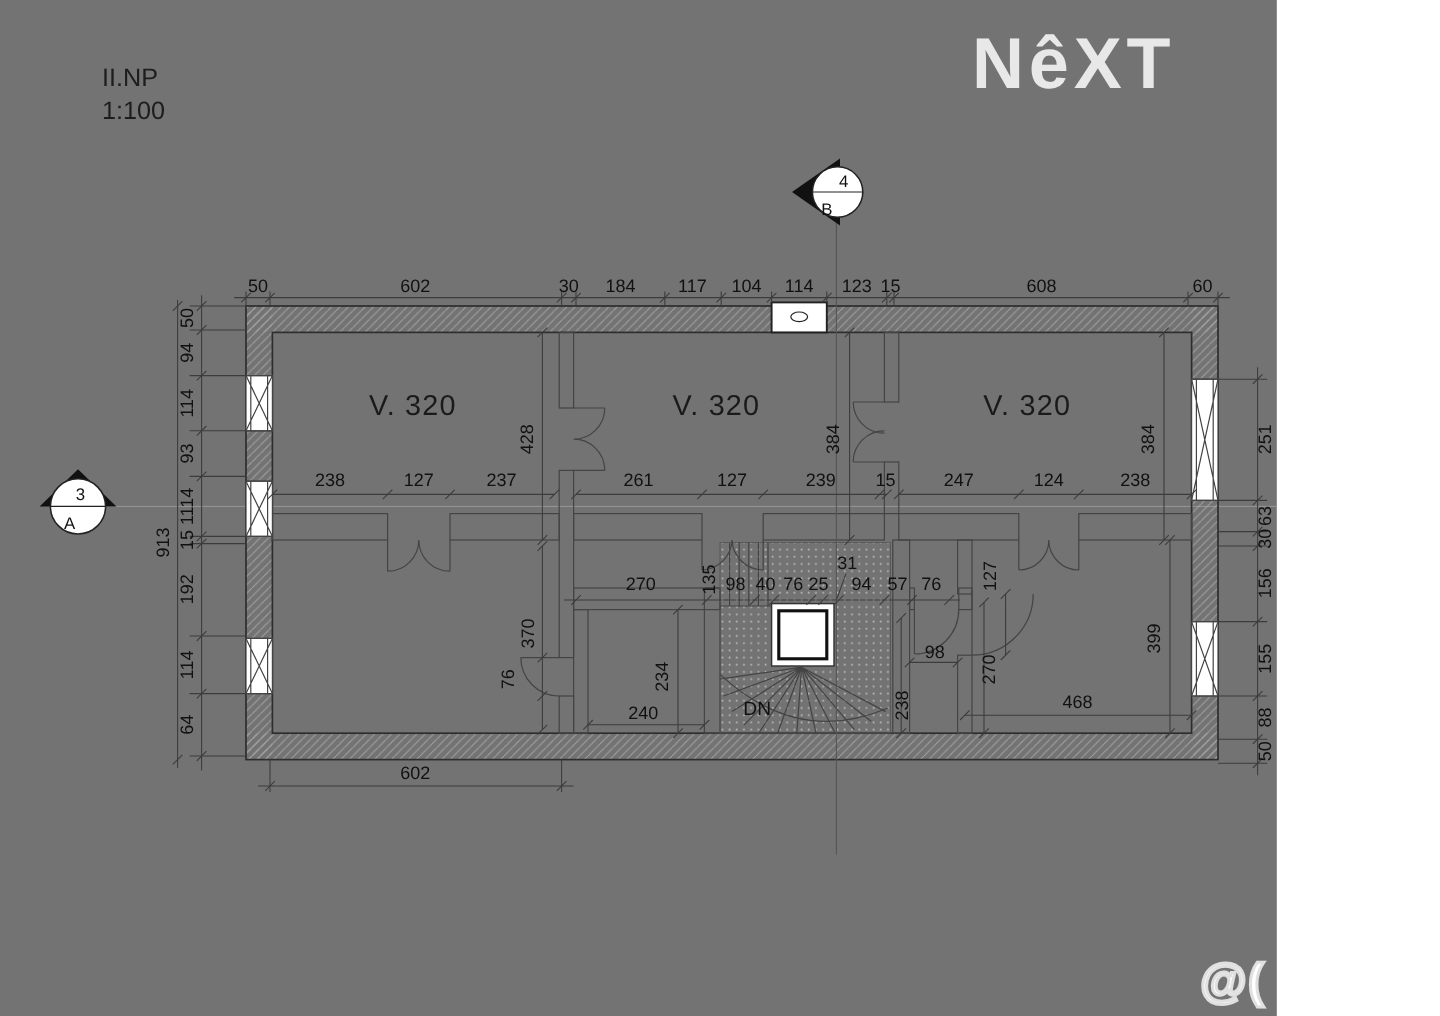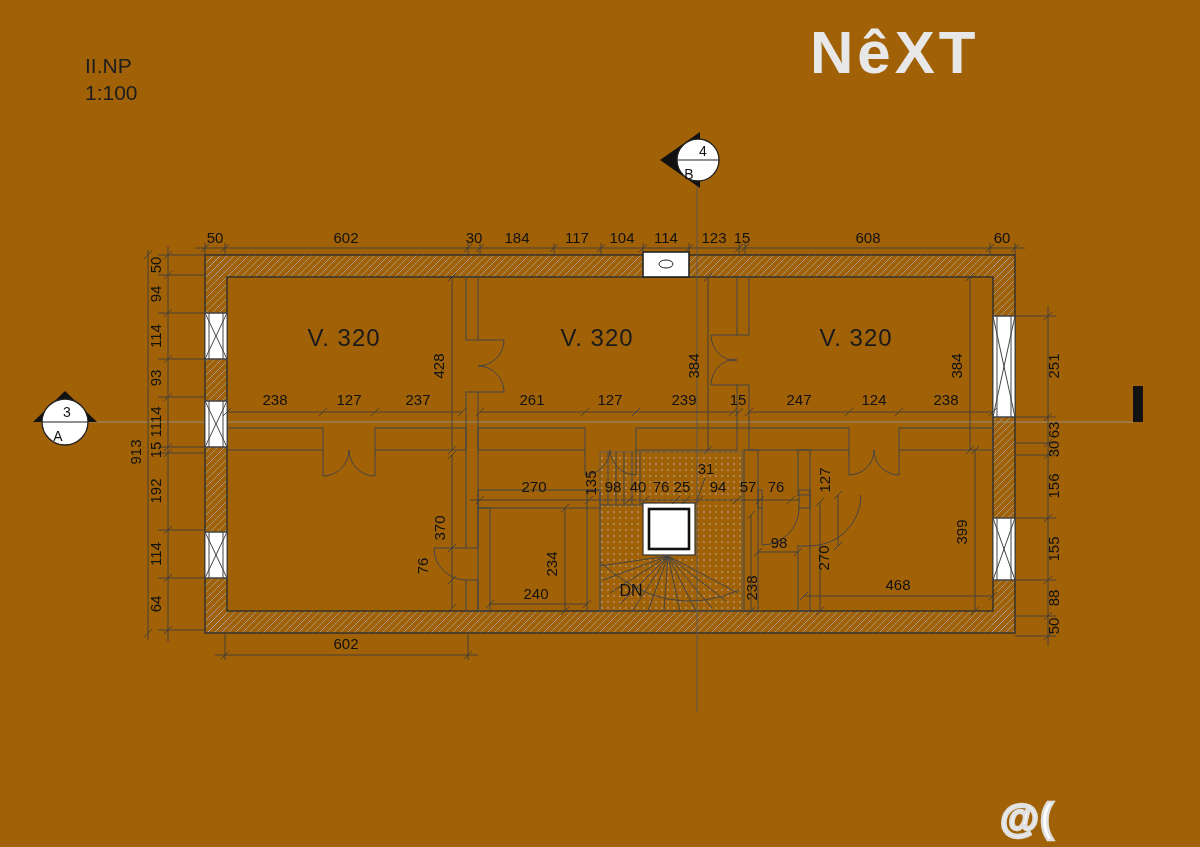--- a/index.html
+++ b/index.html
@@ -1,16 +1,16 @@
 <!DOCTYPE html>
 <html><head>
 <meta charset="utf-8">
 <style>
   html,body{margin:0;padding:0;background:#ffffff;}
-  .canvas{position:relative;width:1200px;height:847px;background:#a16207;overflow:hidden;
+  .canvas{position:relative;width:1064px;height:847px;background:#737373;overflow:hidden;
           font-family:"Liberation Sans",sans-serif;}
   .canvas svg{position:absolute;left:0;top:0;}
   .title-block{position:absolute;left:85px;top:52px;font-size:21px;color:#1d1d1d;line-height:27px;}
   .logo-next{position:absolute;left:810px;top:18px;font-size:60px;font-weight:bold;
              color:#e8e8e8;letter-spacing:4px;}
   .wm-bazos{position:absolute;left:1000px;top:796px;font-size:40px;font-weight:bold;
             color:#ffffff;-webkit-text-stroke:2.5px #e0e0e0;letter-spacing:1px;}
   svg text{text-anchor:middle;font-family:"Liberation Sans",sans-serif;}
   .dimtxt{font-size:15px;fill:#111;}
   .roomlbl{font-size:24px;fill:#1a1a1a;letter-spacing:1px;}

